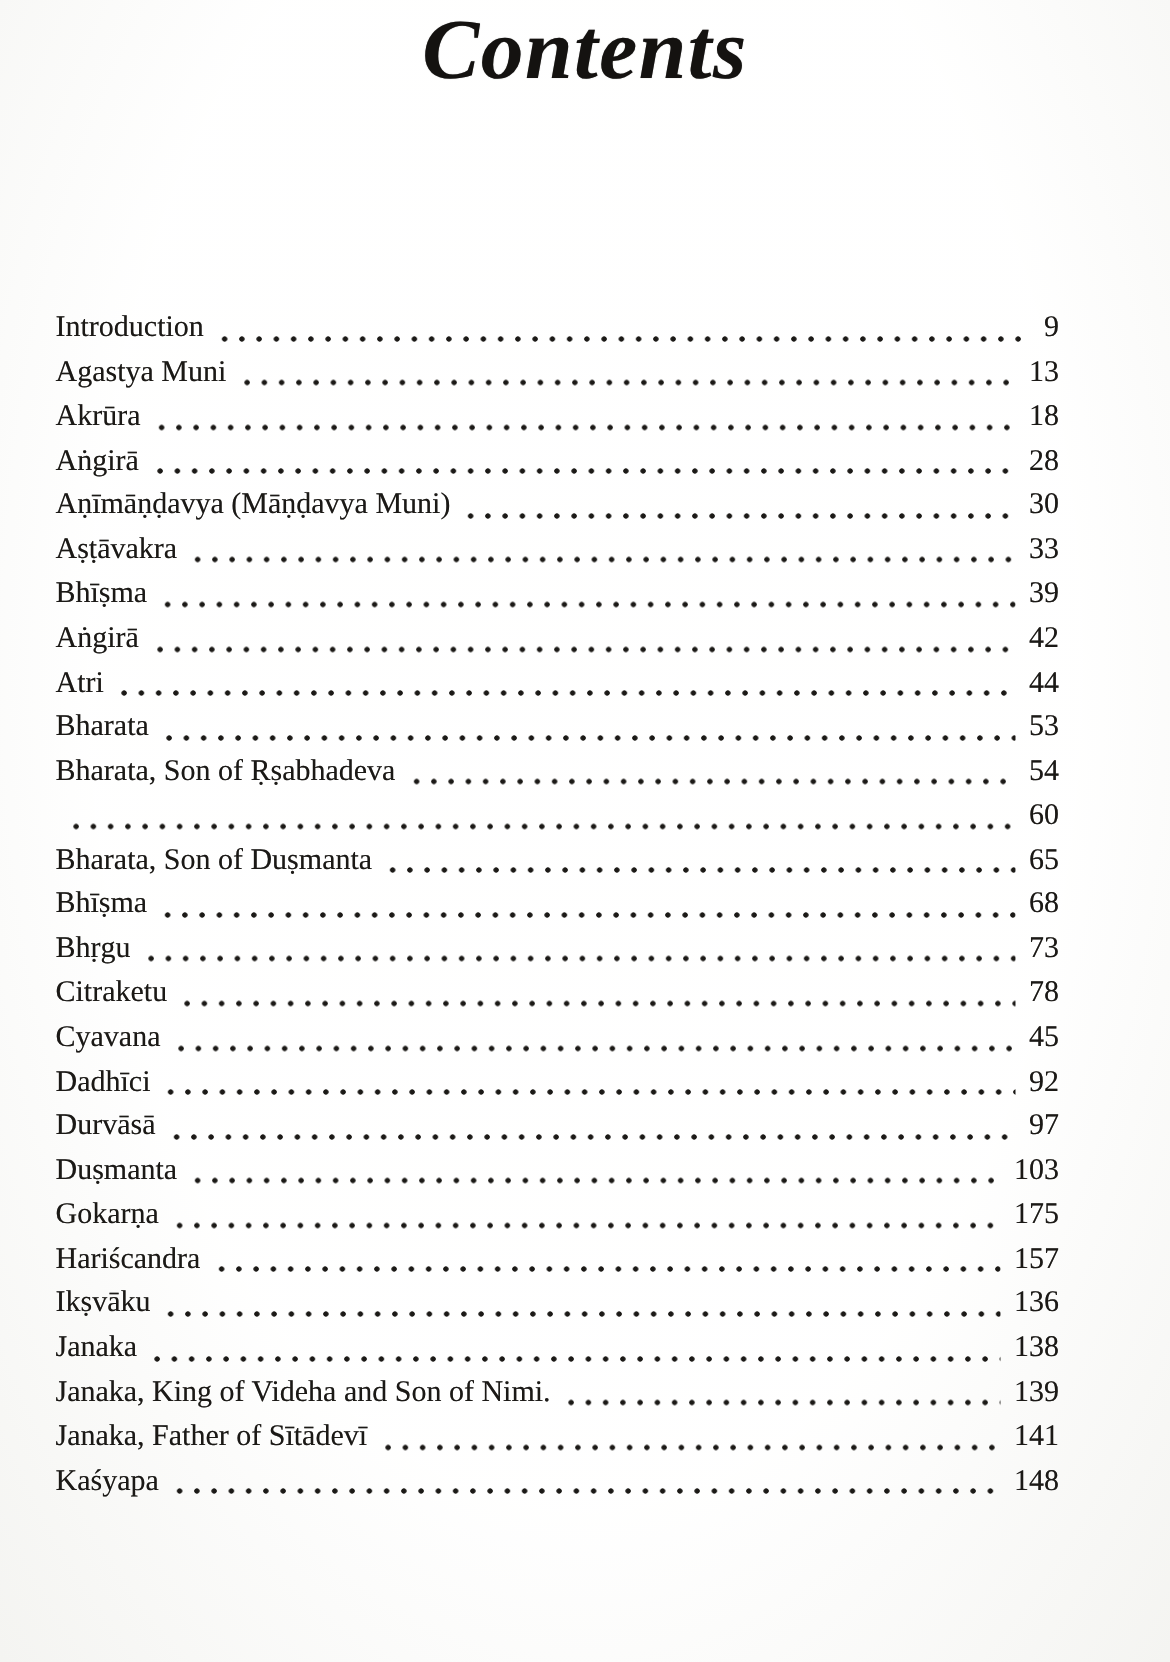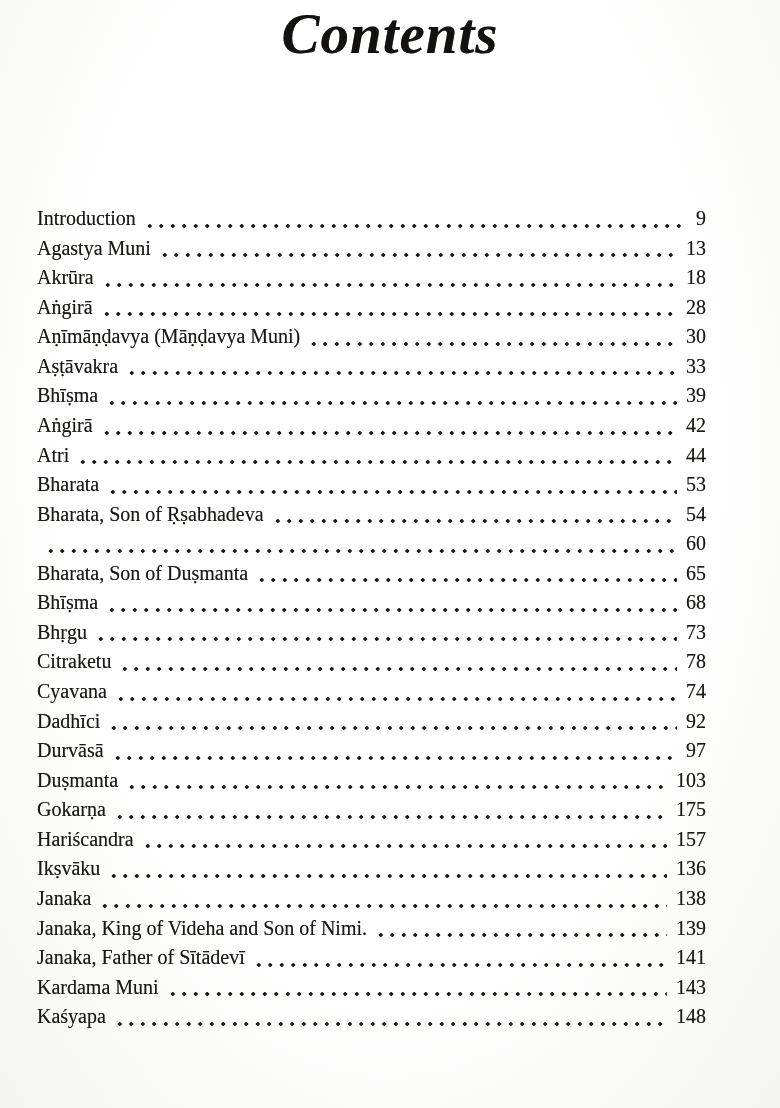--- a/index.html
+++ b/index.html
@@ -152,21 +152,21 @@
         <span class="num">73</span>
       </div>
       <div class="row">
         <span class="entry-title">Citraketu</span>
         <span class="dots"></span>
         <span class="num">78</span>
       </div>
       <div class="row">
         <span class="entry-title">Cyavana</span>
         <span class="dots"></span>
-        <span class="num">74</span>
+        <span class="num">45</span>
       </div>
       <div class="row">
         <span class="entry-title">Dadhīci</span>
         <span class="dots"></span>
         <span class="num">92</span>
       </div>
       <div class="row">
         <span class="entry-title">Durvāsā</span>
         <span class="dots"></span>
         <span class="num">97</span>
@@ -198,25 +198,20 @@
       </div>
       <div class="row">
         <span class="entry-title">Janaka, King of Videha and Son of Nimi.</span>
         <span class="dots"></span>
         <span class="num">139</span>
       </div>
       <div class="row">
         <span class="entry-title">Janaka, Father of Sītādevī</span>
         <span class="dots"></span>
         <span class="num">141</span>
-      </div>
-      <div class="row">
-        <span class="entry-title">Kardama Muni</span>
-        <span class="dots"></span>
-        <span class="num">143</span>
       </div>
       <div class="row">
         <span class="entry-title">Kaśyapa</span>
         <span class="dots"></span>
         <span class="num">148</span>
       </div>
     </div>
 </div>
 
 </body></html>

